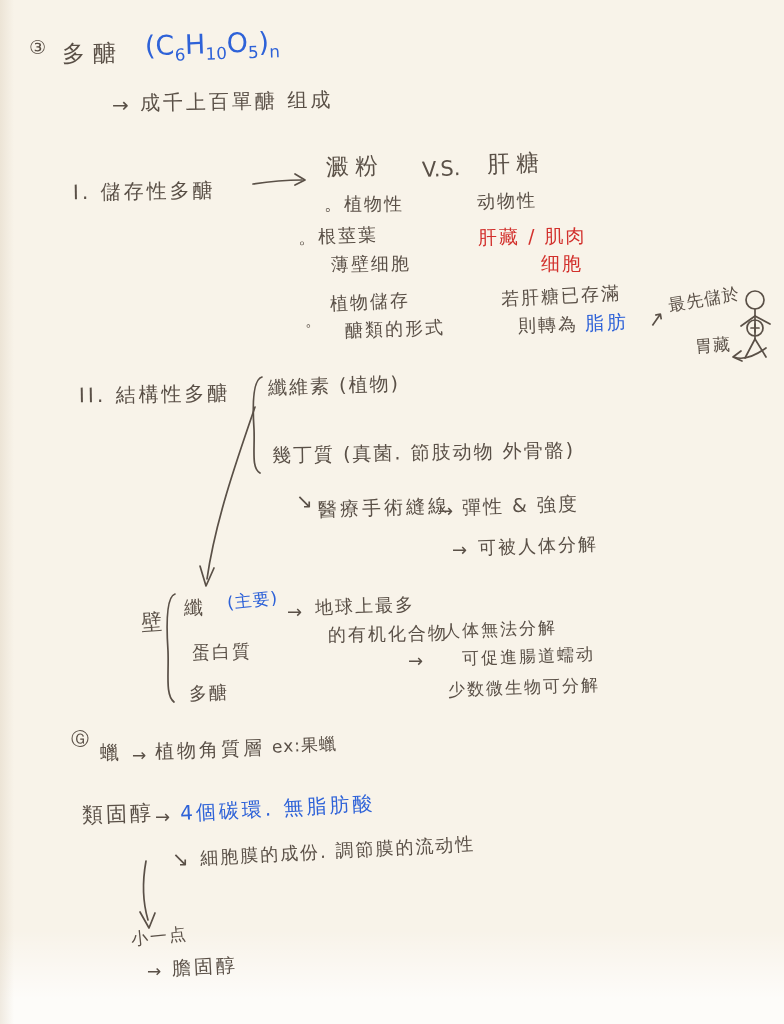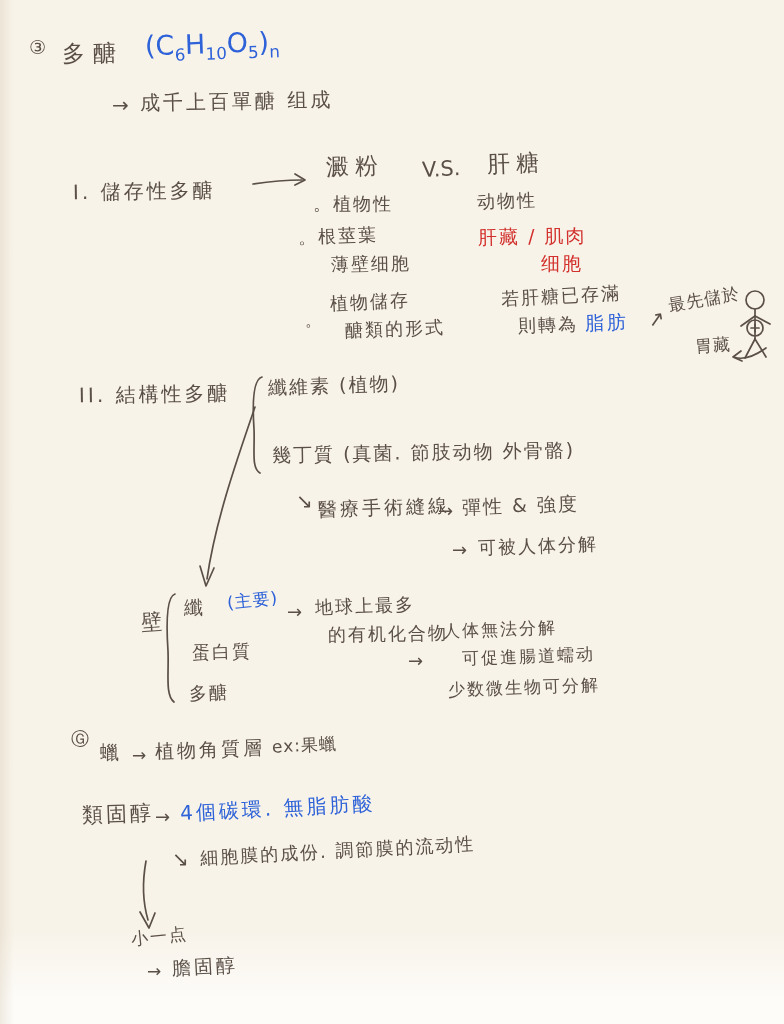--- a/index.html
+++ b/index.html
@@ -36,21 +36,21 @@
   <span class="t" style="left:73px;top:180px;font-size:20px;letter-spacing:3px;transform:rotate(-1deg)">I. 儲存性多醣</span>
   <svg class="svgabs" style="left:250px;top:168px" width="64" height="26">
     <path d="M3,16 C22,13 38,12 52,12"></path>
       <path d="M45,6 L55,12 L45,17"></path>
   </svg>
 
   <span class="t" style="left:326px;top:153px;font-size:23px;letter-spacing:6px;transform:rotate(-2deg)">澱粉</span>
   <span class="t" style="left:422px;top:157px;font-size:21px;transform:rotate(-3deg)">V.S.</span>
   <span class="t" style="left:487px;top:150px;font-size:23px;letter-spacing:6px;transform:rotate(-2deg)">肝糖</span>
 
-  <span class="t" style="left:313px;top:194px;font-size:18px;letter-spacing:2px">。植物性</span>
+  <span class="t" style="left:324px;top:194px;font-size:18px;letter-spacing:2px">。植物性</span>
   <span class="t" style="left:477px;top:191px;font-size:18px;letter-spacing:2px;transform:rotate(-2deg)">动物性</span>
 
   <span class="t" style="left:298px;top:226px;font-size:18px;letter-spacing:2px;transform:rotate(-2deg)">。根莖葉</span>
   <span class="t" style="left:331px;top:254px;font-size:18px;letter-spacing:2px;transform:rotate(-1deg)">薄壁细胞</span>
 
   <span class="t red" style="left:478px;top:226px;font-size:19px;letter-spacing:2px;transform:rotate(-1deg)">肝藏 / 肌肉</span>
   <span class="t red" style="left:541px;top:253px;font-size:19px;letter-spacing:2px">细胞</span>
 
   <span class="t" style="left:305px;top:312px;font-size:16px">。</span>
   <span class="t" style="left:330px;top:292px;font-size:18px;letter-spacing:2px;transform:rotate(-3deg)">植物儲存</span>

